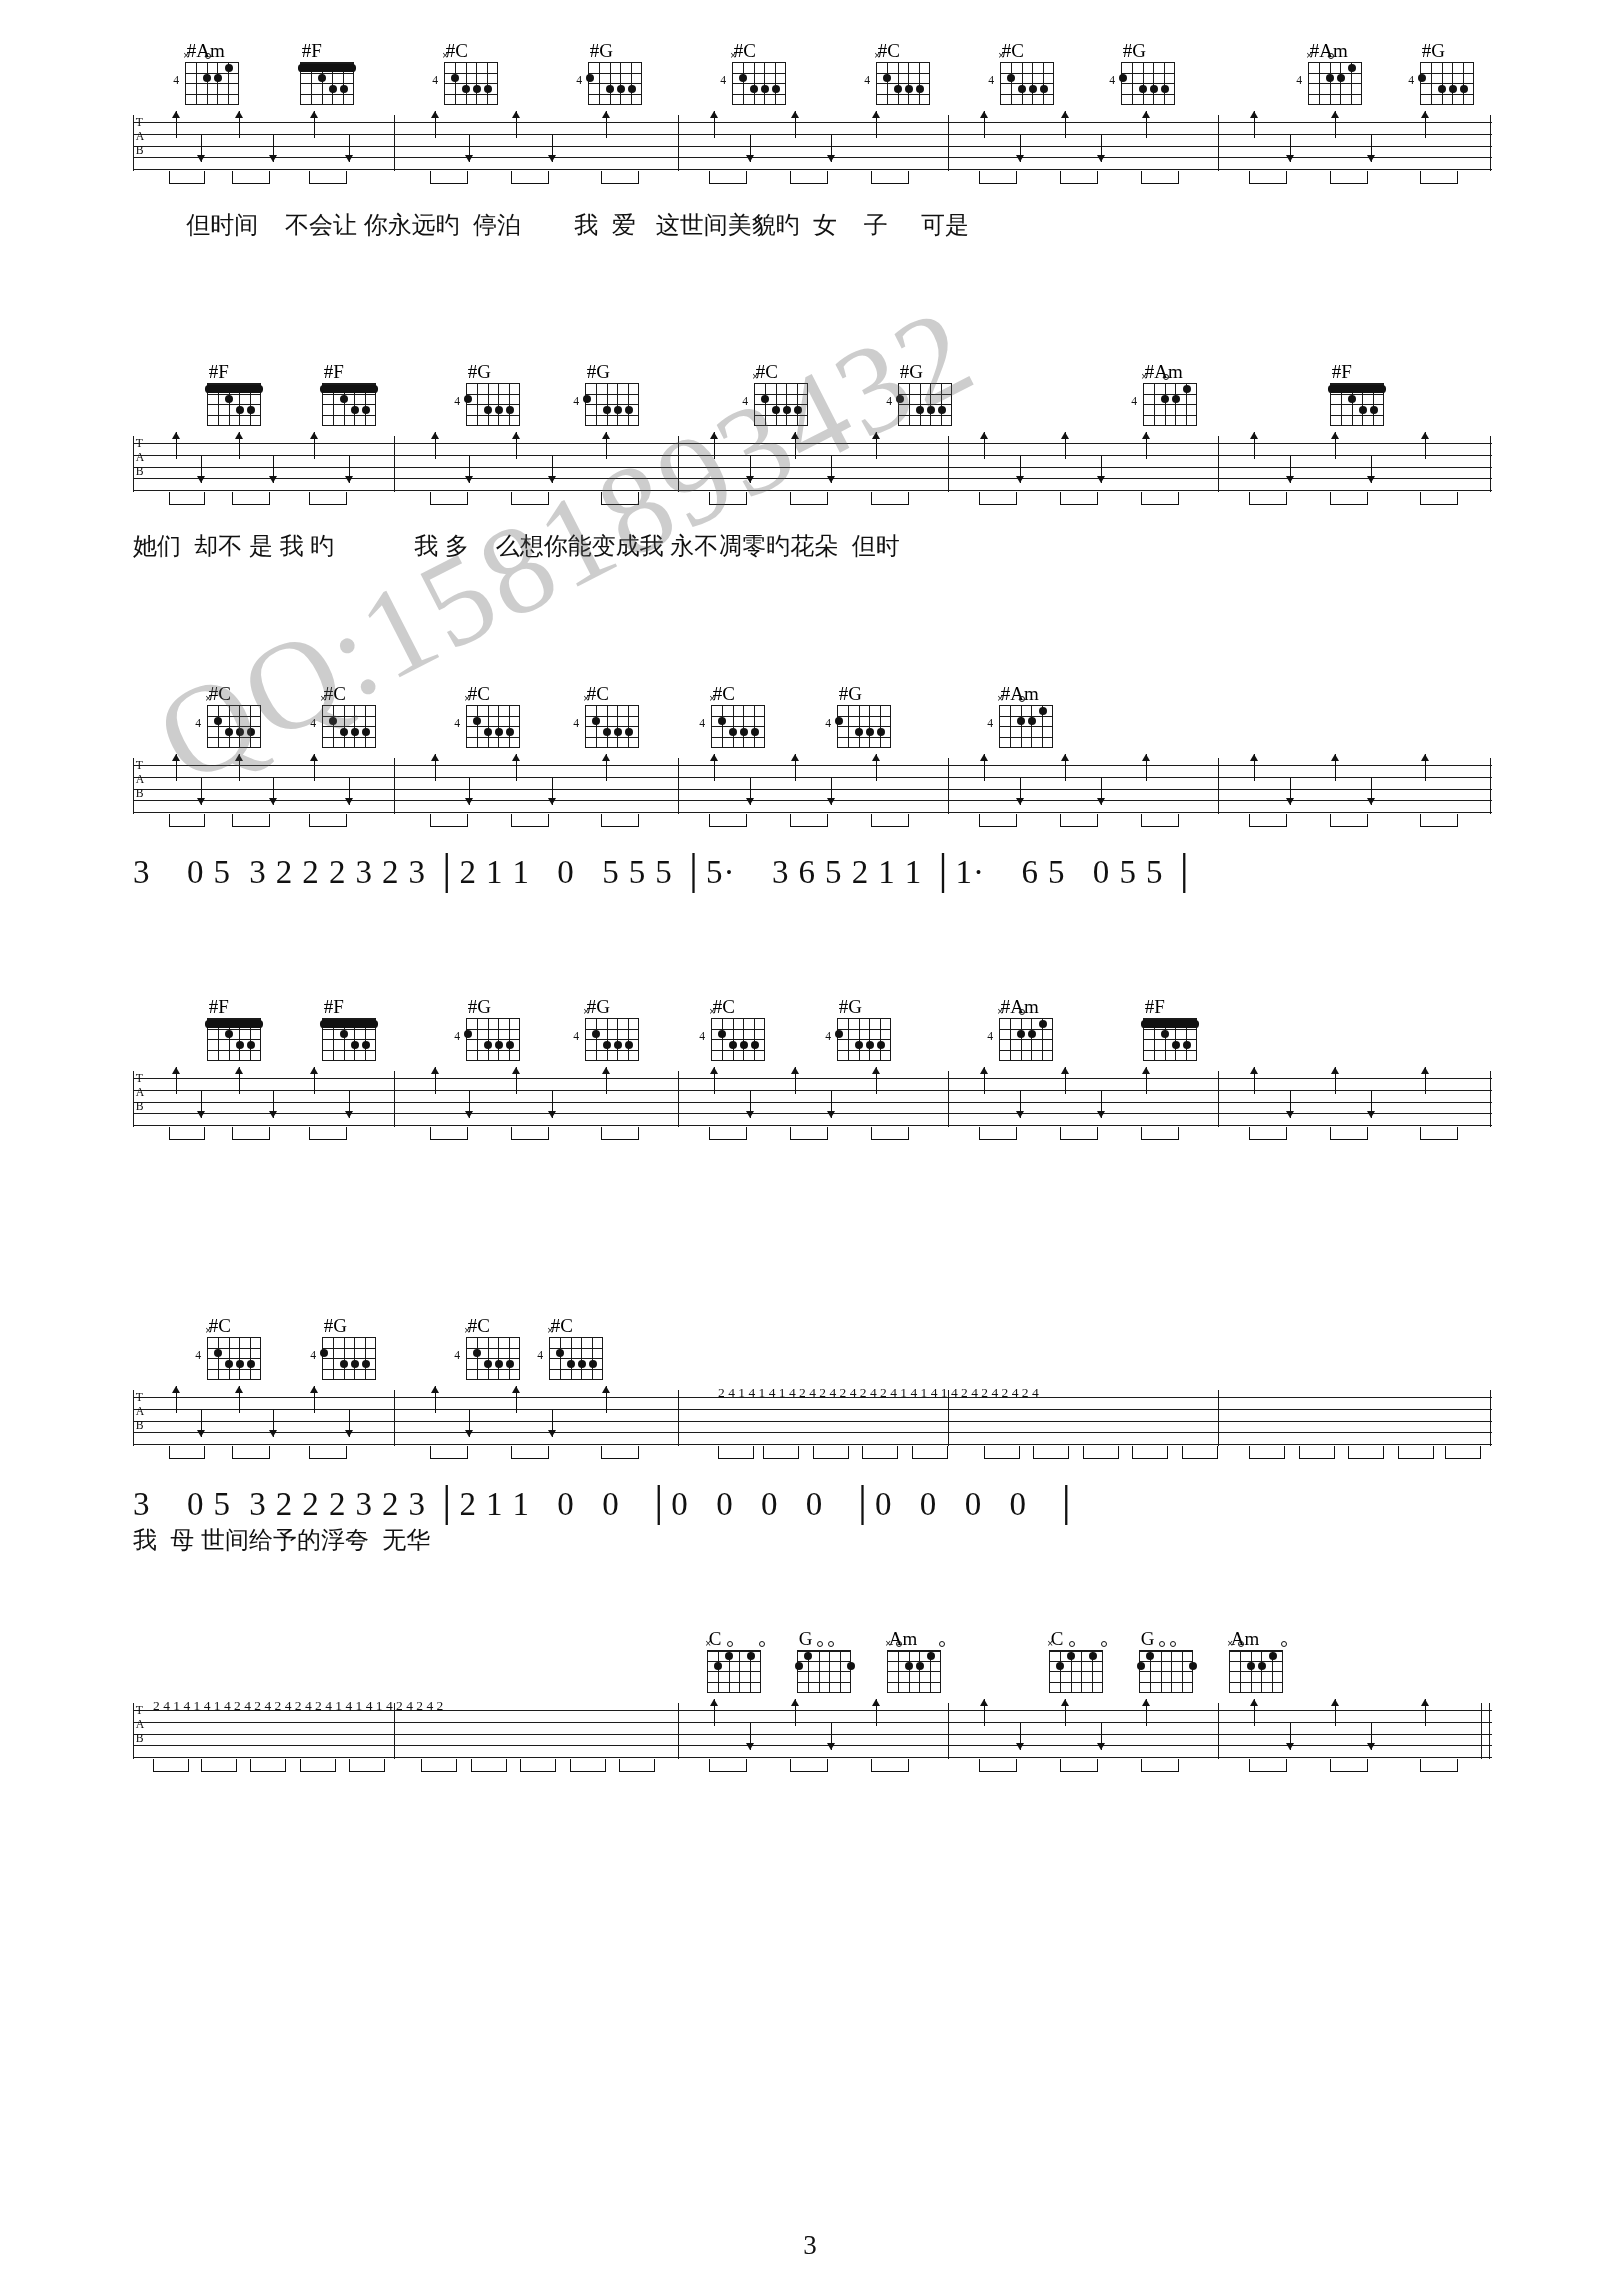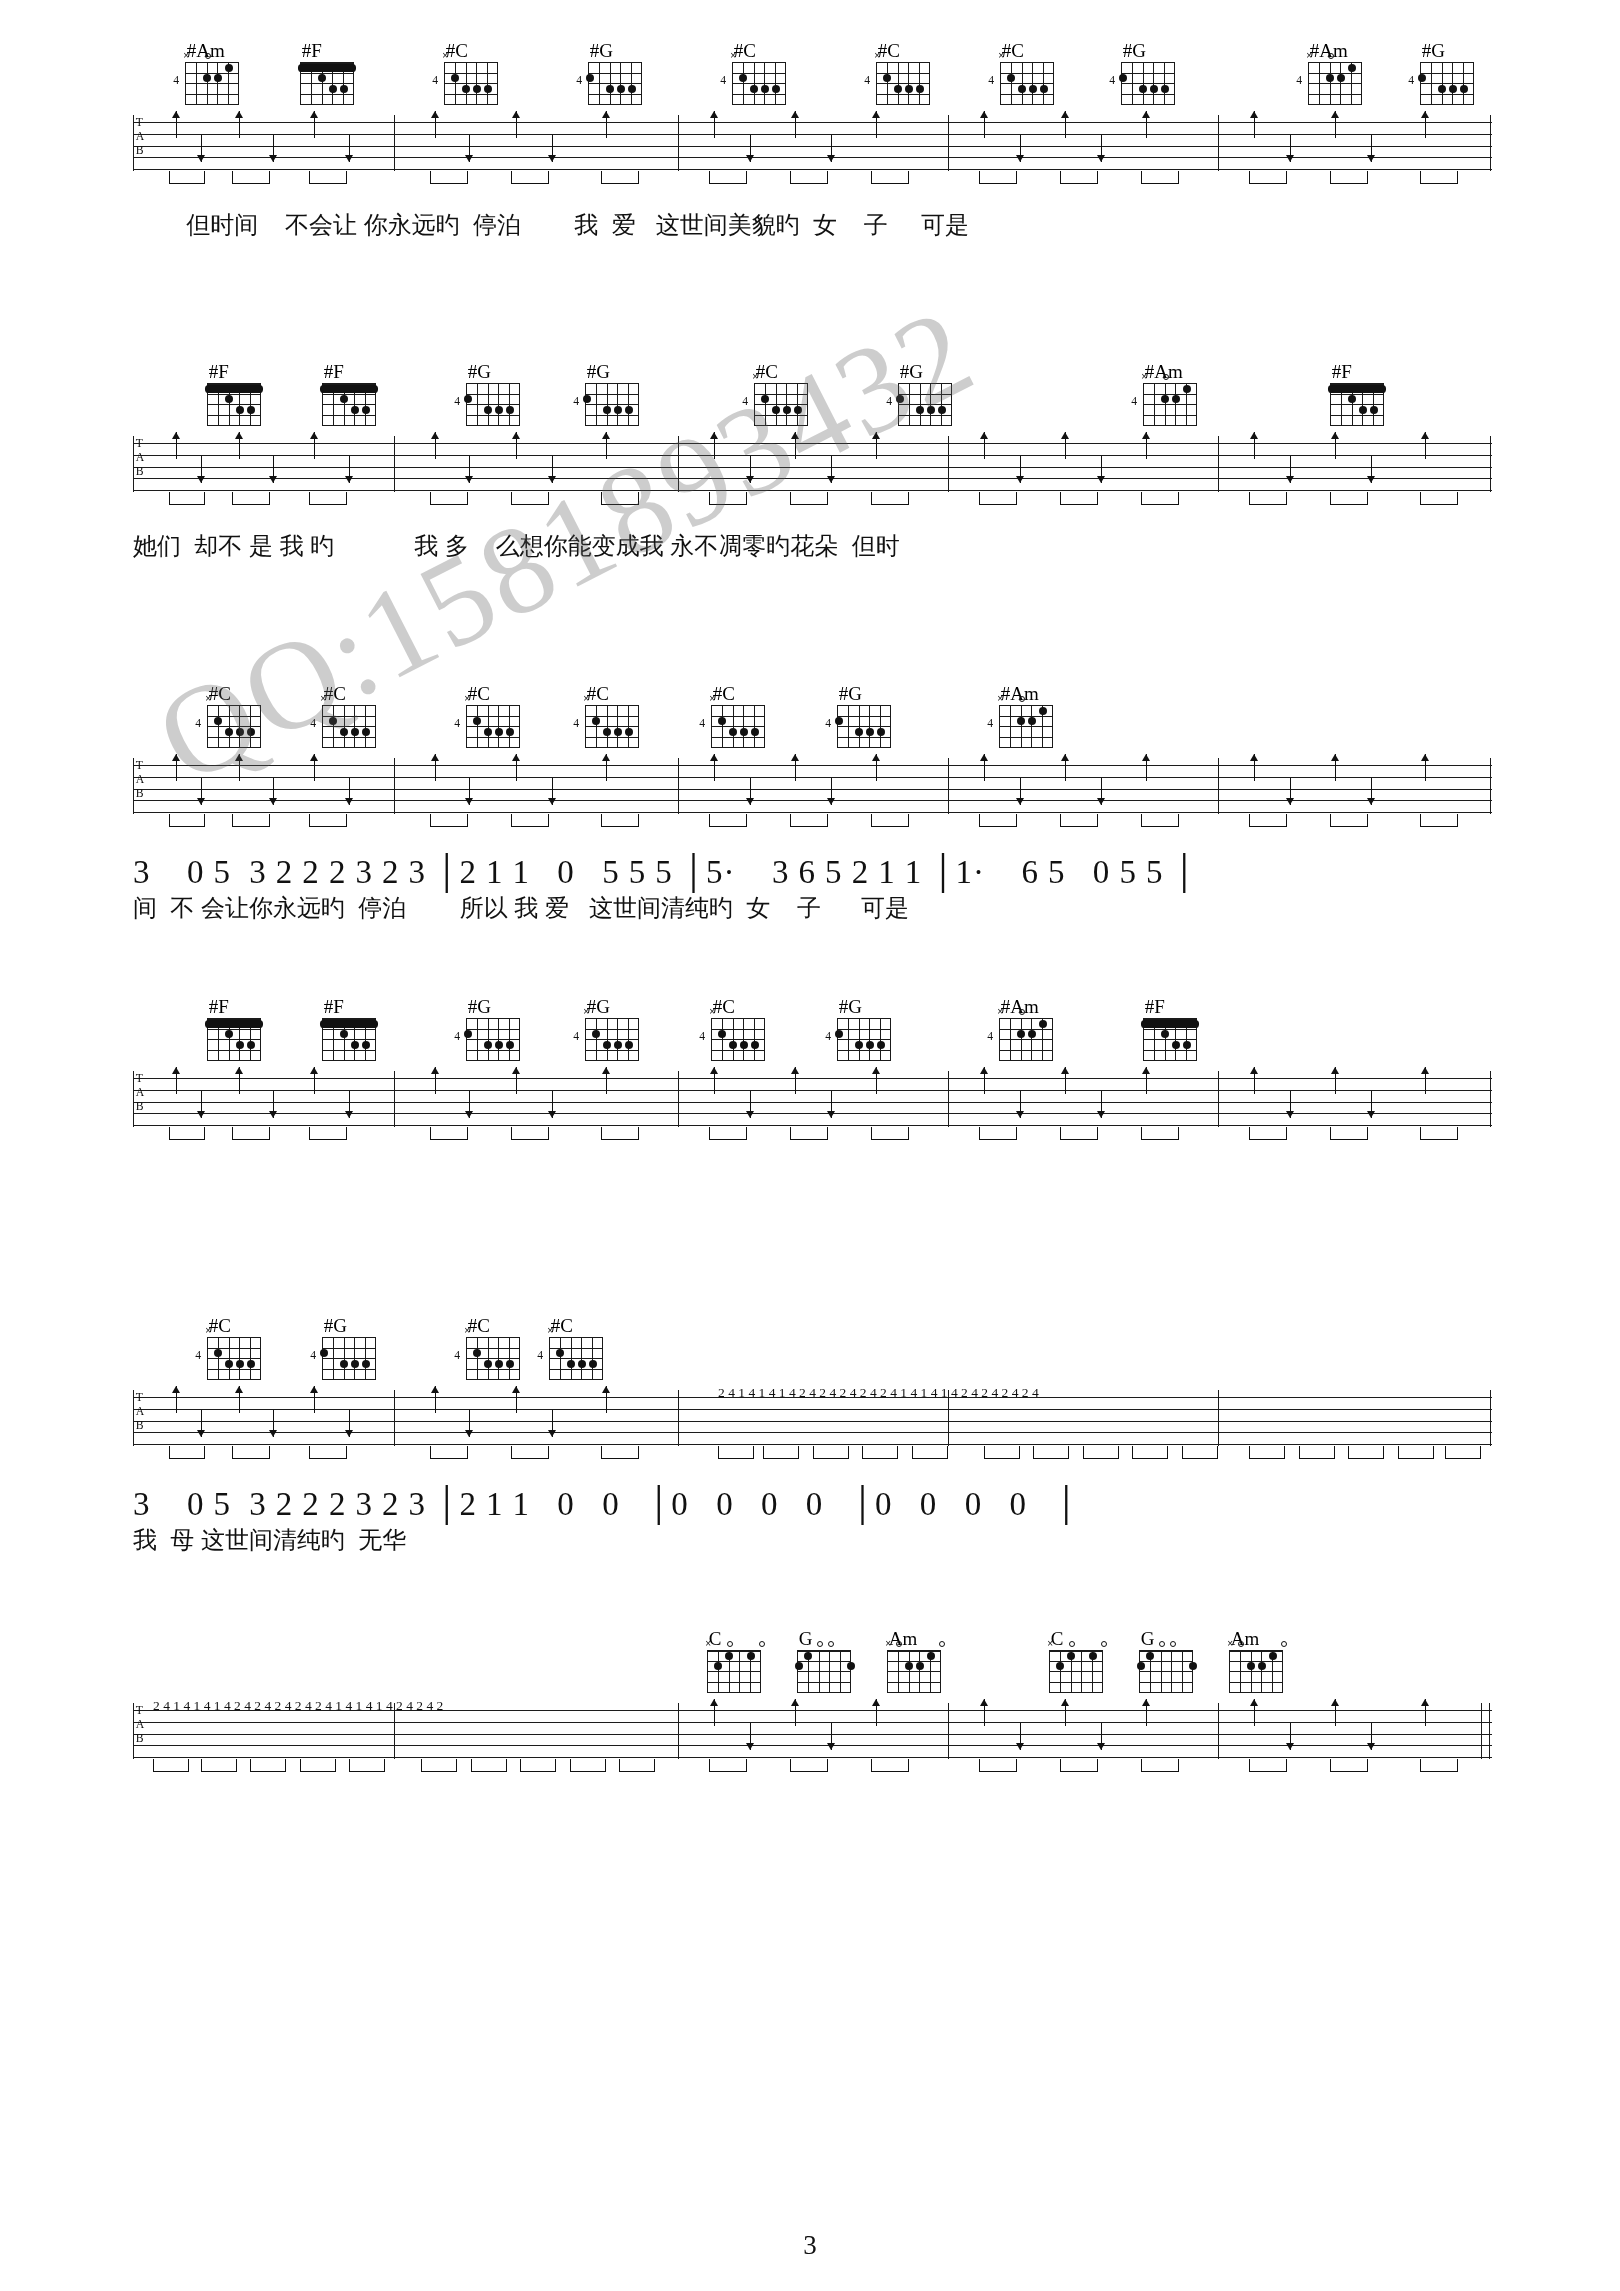--- a/index.html
+++ b/index.html
@@ -907,21 +907,20 @@
       <div class="brack" style="left:738px;top:56px;width:36px;"></div>
       <div class="brack" style="left:846px;top:56px;width:36px;"></div>
       <div class="brack" style="left:927px;top:56px;width:36px;"></div>
       <div class="brack" style="left:1008px;top:56px;width:36px;"></div>
       <div class="brack" style="left:1116px;top:56px;width:36px;"></div>
       <div class="brack" style="left:1197px;top:56px;width:36px;"></div>
       <div class="brack" style="left:1287px;top:56px;width:36px;"></div>
     </div>
 
     <div class="melody">3    0 5  3 2 2 2 3 2 3 │2 1 1   0   5 5 5 │5·    3 6 5 2 1 1 │1·    6 5   0 5 5 │</div>
-    <div class="lyrics">间  不 会让你永远旳  停泊        所以 我 爱   这世间清纯旳  女    子      可是</div>
   </div>
 
   <div class="system" style="top:997px;">
     <div class="chords" style="margin-left:207px;">
       <div class="chord" style="left:0px;">
         <div class="cname">#F</div>
         <div class="grid">
           <div class="gridbox"></div>
           <div class="vl" style="left:10.8px;"></div>
             <div class="vl" style="left:21.6px;"></div>
@@ -1244,21 +1243,21 @@
       <div class="brack" style="left:999px;top:56px;width:34px;"></div>
       <div class="brack" style="left:1049px;top:56px;width:34px;"></div>
       <div class="brack" style="left:1116px;top:56px;width:34px;"></div>
       <div class="brack" style="left:1166px;top:56px;width:34px;"></div>
       <div class="brack" style="left:1215px;top:56px;width:34px;"></div>
       <div class="brack" style="left:1265px;top:56px;width:34px;"></div>
       <div class="brack" style="left:1312px;top:56px;width:34px;"></div>
     </div>
 
     <div class="melody">3    0 5  3 2 2 2 3 2 3 │2 1 1   0   0   │0   0   0   0   │0   0   0   0   │</div>
-    <div class="lyrics">我  母 这世间清纯旳  无华</div>
+    <div class="lyrics">我  母 世间给予的浮夸  无华</div>
   </div>
 
   <div class="system" style="top:1629px;">
     <div class="chords" style="margin-left:207px;">
       <div class="chord" style="left:500px;">
         <div class="cname">C</div>
         <div class="grid">
           <div class="gridbox"></div>
           <div class="vl" style="left:10.8px;"></div>
             <div class="vl" style="left:21.6px;"></div>

